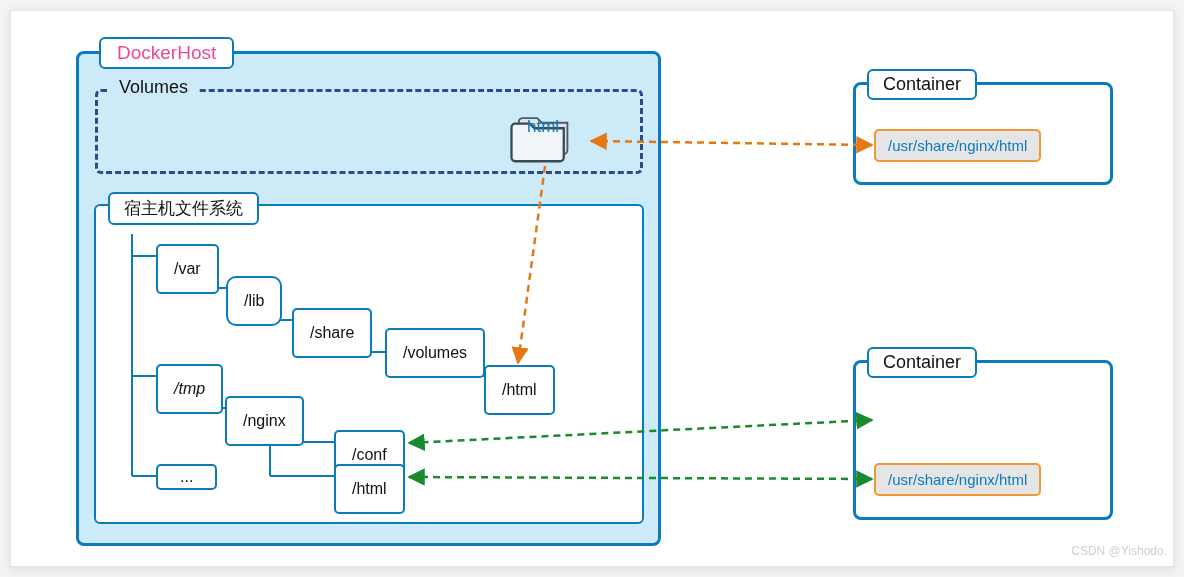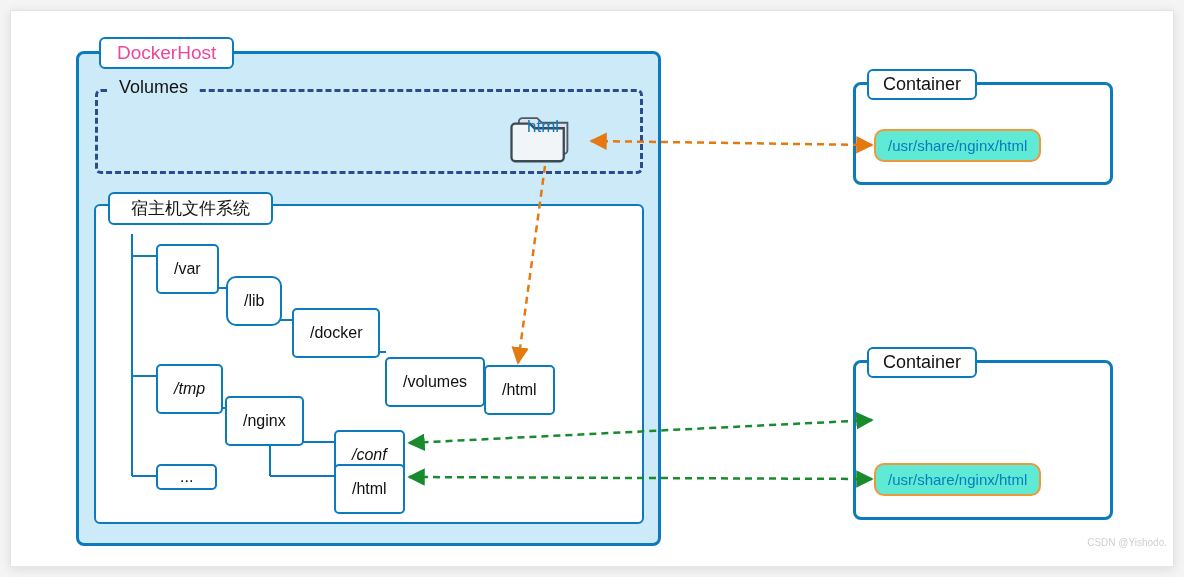--- a/index.html
+++ b/index.html
@@ -12,22 +12,22 @@
     width: 1164px;
     height: 557px;
     background: #fff;
     position: relative;
     box-shadow: 0 2px 10px rgba(0,0,0,0.1);
     border: 1px solid #e5e5e5;
   }
   .watermark {
     position: absolute;
     right: 6px;
-    bottom: 18px;
-    font-size: 10px;
+    bottom: 8px;
+    font-size: 12px;
     color: #d0d0d0;
   }
 
   
   .docker-host {
     position: absolute;
     left: 65px;
     top: 40px;
     width: 585px;
     height: 495px;
@@ -99,21 +99,21 @@
     border-radius: 6px;
     background: #fff;
   }
   .fs-label {
     position: absolute;
     left: 97px;
     top: 181px;
     background: #fff;
     border: 2px solid #0b7bbd;
     border-radius: 6px;
-    padding: 3px 21px;
+    padding: 3px 14px;
     font-size: 17px;
     color: #111;
     font-weight: 500;
   }
 
   
   .node {
     position: absolute;
     background: #fff;
     border: 2px solid #0b7bbd;
@@ -149,23 +149,23 @@
     border-radius: 6px;
     padding: 3px 14px;
     font-size: 18px;
     color: #111;
     font-weight: 500;
   }
 
   
   .path-chip {
     position: absolute;
-    background: #5eead4;
+    background: #e5e5e5;
     border: 2px solid #f09838;
-    border-radius: 10px;
+    border-radius: 5px;
     padding: 6px 12px;
     font-size: 15px;
     color: #0b7bbd;
     white-space: nowrap;
   }
 
   
   .connectors {
     position: absolute;
     left: 0; top: 0;
@@ -222,26 +222,26 @@
       <line x1="110" y1="204" x2="132" y2="204"></line>
 
       <line x1="176" y1="216" x2="176" y2="272"></line>
       <line x1="176" y1="238" x2="240" y2="238"></line>
       <line x1="176" y1="272" x2="240" y2="272"></line>
     </g>
   </svg>
 
   <div class="node" style="left:145px; top:233px;">/var</div>
   <div class="node" style="left:215px; top:265px;border-radius:10px;">/lib</div>
-  <div class="node" style="left:281px; top:297px;">/docker</div>
-  <div class="node" style="left:374px; top:346px;">/volumes</div>
+  <div class="node" style="left:281px; top:297px;">/share</div>
+  <div class="node" style="left:374px; top:317px;">/volumes</div>
   <div class="node" style="left:473px; top:354px;">/html</div>
   <div class="node" style="left:145px; top:353px;font-style:italic;">/tmp</div>
   <div class="node" style="left:214px; top:385px;">/nginx</div>
-  <div class="node" style="left:323px; top:419px;font-style:italic;">/conf</div>
+  <div class="node" style="left:323px; top:419px;">/conf</div>
   <div class="node" style="left:323px; top:453px;">/html</div>
   <div class="node" style="left:145px; top:453px; padding:2px 22px;">...</div>
 
   <div class="container-box" style="left:842px; top:71px; height:103px;"></div>
   <div class="container-label" style="left:856px; top:58px;">Container</div>
   <div class="path-chip" style="left:863px; top:118px;">/usr/share/nginx/html</div>
 
   <div class="container-box" style="left:842px; top:349px; height:160px;"></div>
   <div class="container-label" style="left:856px; top:336px;">Container</div>
   <div class="path-chip" style="left:863px; top:452px;">/usr/share/nginx/html</div>

